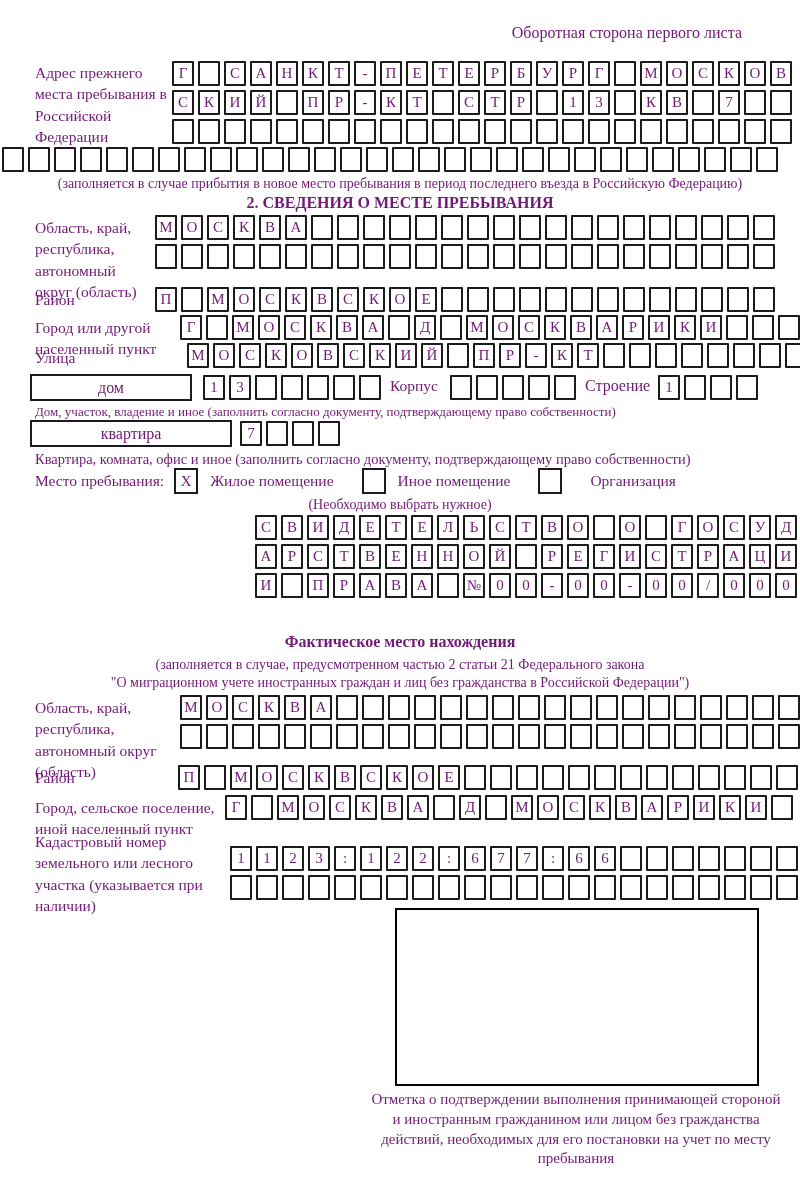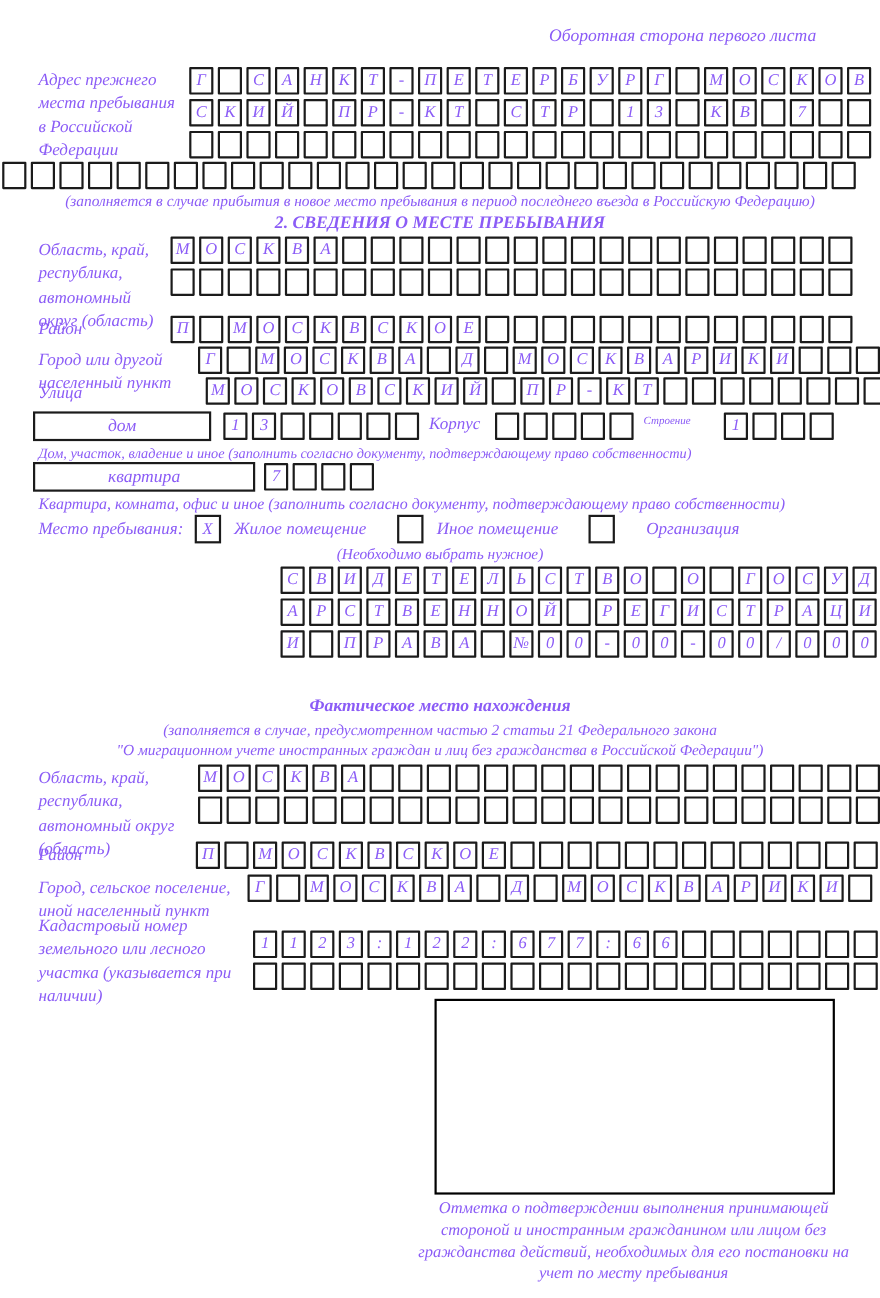--- a/index.html
+++ b/index.html
@@ -1,17 +1,17 @@
 <!DOCTYPE html>
 <html><head>
 <meta charset="utf-8">
 <style>
   html,body{margin:0;padding:0;background:#fff;}
-  .page{position:relative;width:800px;height:1180px;background:#fff;color:#8b5cf6;
-        font-family:"Liberation Serif","DejaVu Serif",serif;overflow:hidden;font-style:italic;}
+  .page{position:relative;width:800px;height:1180px;background:#fff;color:#701a75;
+        font-family:"Liberation Serif","DejaVu Serif",serif;overflow:hidden;}
   .abs{position:absolute;}
   .lbl{font-size:15.5px;line-height:1.38;}
   .note{font-size:14px;}
   .center{left:0;width:800px;text-align:center;}
   .title{font-weight:bold;font-size:16px;}
   .boxrow{white-space:nowrap;}
   .cbox{display:inline-block;box-sizing:border-box;width:22px;height:25px;margin-right:4px;
         border:2px solid #1b1b1b;border-radius:1px;text-align:center;
         font-size:15px;line-height:21px;vertical-align:top;background:#fff;}
   .chk{display:inline-block;box-sizing:border-box;width:24px;height:26px;border:2px solid #1b1b1b;
@@ -34,21 +34,21 @@
   .s2-district-label{left:35px;top:289px;}
   .s2-district-row{left:155px;top:287px;}
   .s2-city-label{left:35px;top:317px;width:145px;}
   .s2-city-row{left:180px;top:315px;}
   .s2-street-label{left:35px;top:347px;}
   .s2-street-row{left:155px;top:343px;padding-left:32px;}
   .dom-wbox{left:30px;top:374px;width:162px;}
   .dom-digits{left:203px;top:375px;}
   .korpus-label{left:390px;top:377px;font-size:15.5px;text-align:right;}
   .korpus-boxes{left:450px;top:375px;}
-  .stroenie-label{left:585px;top:377px;font-size:10px;}
+  .stroenie-label{left:585px;top:377px;font-size:16px;}
   .stroenie-boxes{left:658px;top:375px;}
   .dom-note{left:35px;top:404px;font-size:13px;}
   .kv-wbox{left:30px;top:420px;width:202px;}
   .kv-digits{left:240px;top:421px;}
   .kv-note{left:35px;top:451px;font-size:14.5px;}
   .stay-row{left:35px;top:468px;width:740px;}
   .stay-note{top:497px;}
   .doc-label{left:35px;top:517px;width:218px;}
   .doc-r1{left:255px;top:515px;}
   .doc-r2{left:255px;top:544px;}

